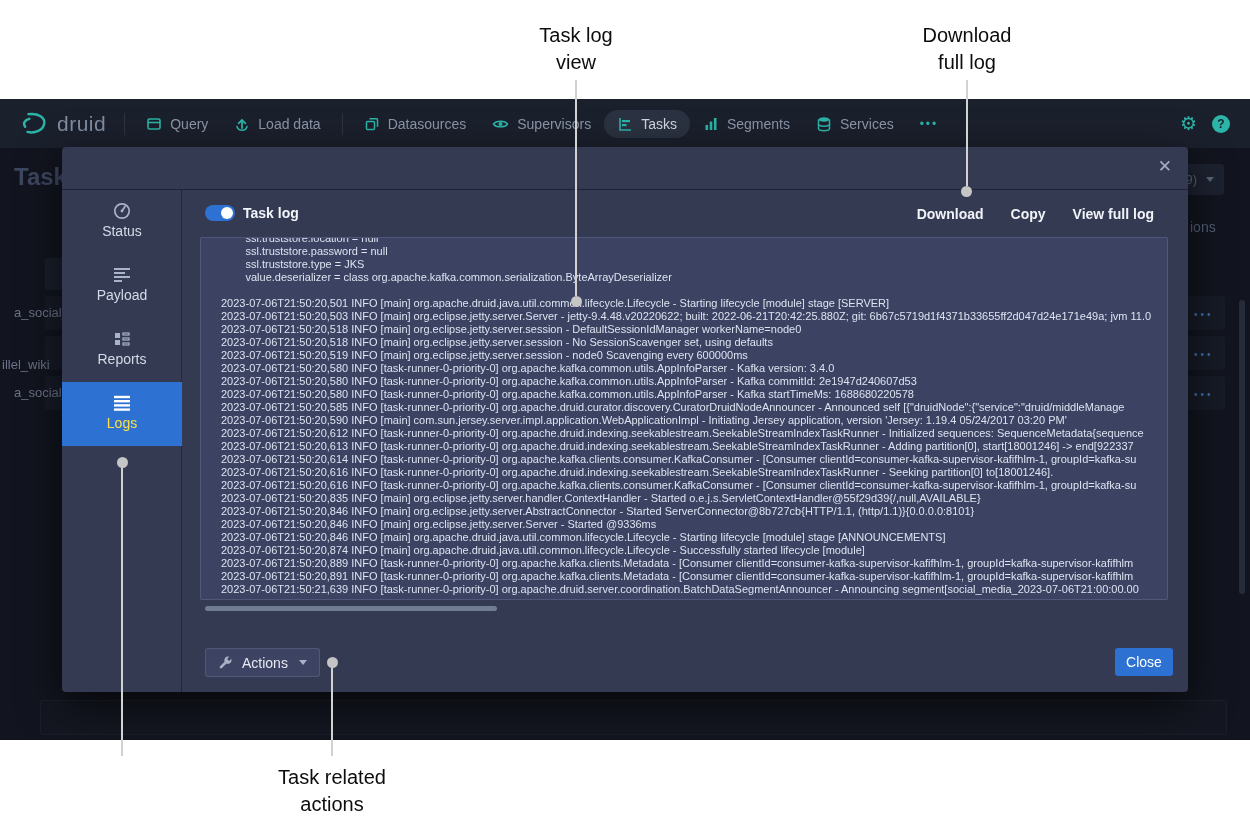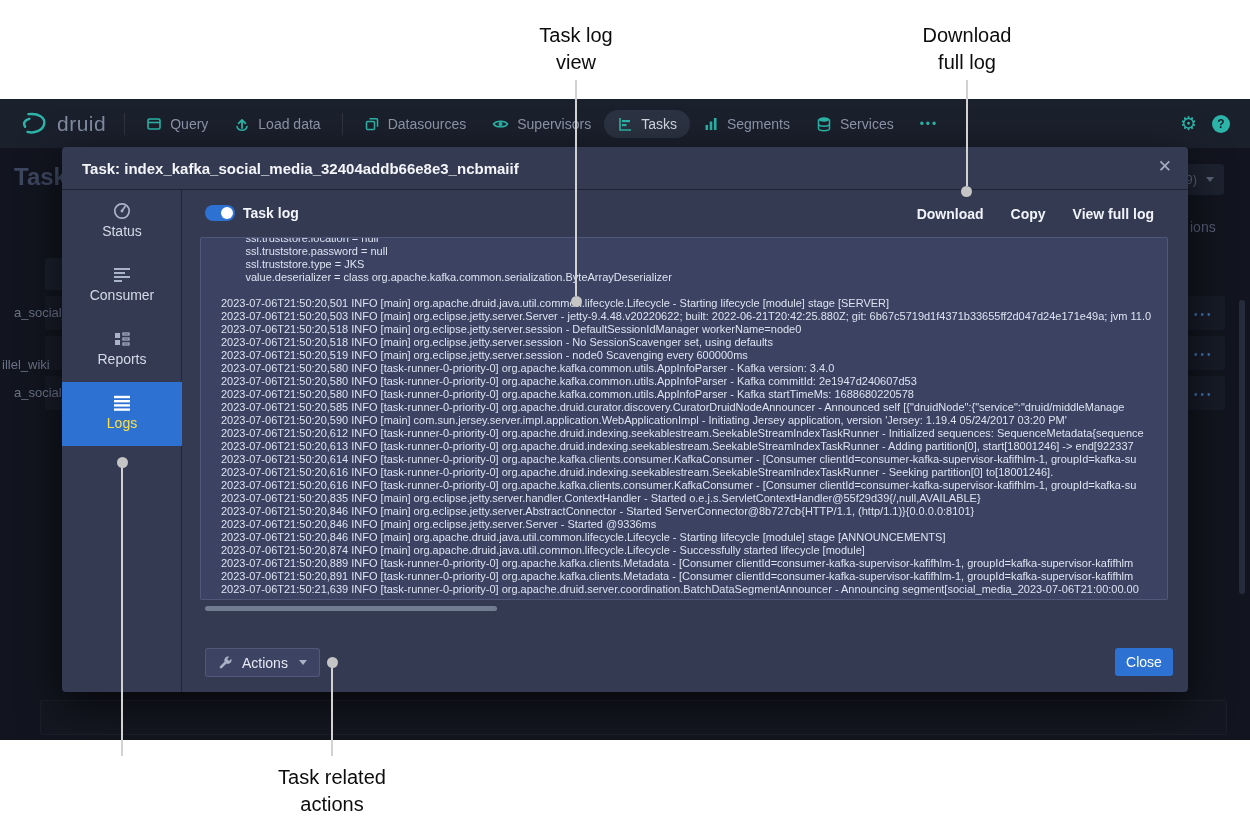--- a/index.html
+++ b/index.html
@@ -198,41 +198,40 @@
     <div class="row-text" style="left:2px;top:258px;">illel_wiki</div>
     <div class="row-text" style="left:14px;top:286px;">a_social_</div>
     <div class="row-dots" style="top:210px;">•••</div>
     <div class="row-dots" style="top:250px;">•••</div>
     <div class="row-dots" style="top:290px;">•••</div>
     <div class="vscroll"></div>
     <div class="ghost-row"></div>
 
     <div class="modal">
       <div class="modal-titlebar">
-        <span class="modal-title">Task: index_kafka_social_media_32404addb66e8e3_ncbmaiif</span>
         <span class="modal-close">✕</span>
       </div>
 
       <div class="modal-sidebar">
         <div class="side-item" style="top:0;">
           <svg class="ic" viewBox="0 0 20 20">
             <circle cx="10" cy="10" r="7.2" stroke="#a9b3c9" stroke-width="1.7" fill="none"></circle>
             <line x1="10" y1="10" x2="13" y2="5.5" stroke="#a9b3c9" stroke-width="1.7" stroke-linecap="round"></line>
             <circle cx="10" cy="10" r="1.4" fill="#a9b3c9"></circle>
           </svg>
           <div class="lbl">Status</div>
         </div>
         <div class="side-item" style="top:64px;">
           <svg class="ic" viewBox="0 0 20 20">
             <line x1="2" y1="4" x2="18" y2="4" stroke="#a9b3c9" stroke-width="2"></line>
             <line x1="2" y1="8" x2="13" y2="8" stroke="#a9b3c9" stroke-width="2"></line>
             <line x1="2" y1="12" x2="18" y2="12" stroke="#a9b3c9" stroke-width="2"></line>
             <line x1="2" y1="16" x2="10" y2="16" stroke="#a9b3c9" stroke-width="2"></line>
           </svg>
-          <div class="lbl">Consumer</div>
+          <div class="lbl">Payload</div>
         </div>
         <div class="side-item" style="top:128px;">
           <svg class="ic" viewBox="0 0 20 20">
             <rect x="3" y="4" width="5" height="5" fill="#a9b3c9"></rect>
             <rect x="3" y="11" width="5" height="5" fill="#a9b3c9"></rect>
             <rect x="11" y="4" width="6" height="2" fill="none" stroke="#a9b3c9" stroke-width="1.2"></rect>
             <rect x="11" y="9" width="6" height="2" fill="none" stroke="#a9b3c9" stroke-width="1.2"></rect>
             <rect x="11" y="14" width="6" height="2" fill="none" stroke="#a9b3c9" stroke-width="1.2"></rect>
           </svg>
           <div class="lbl">Reports</div>

